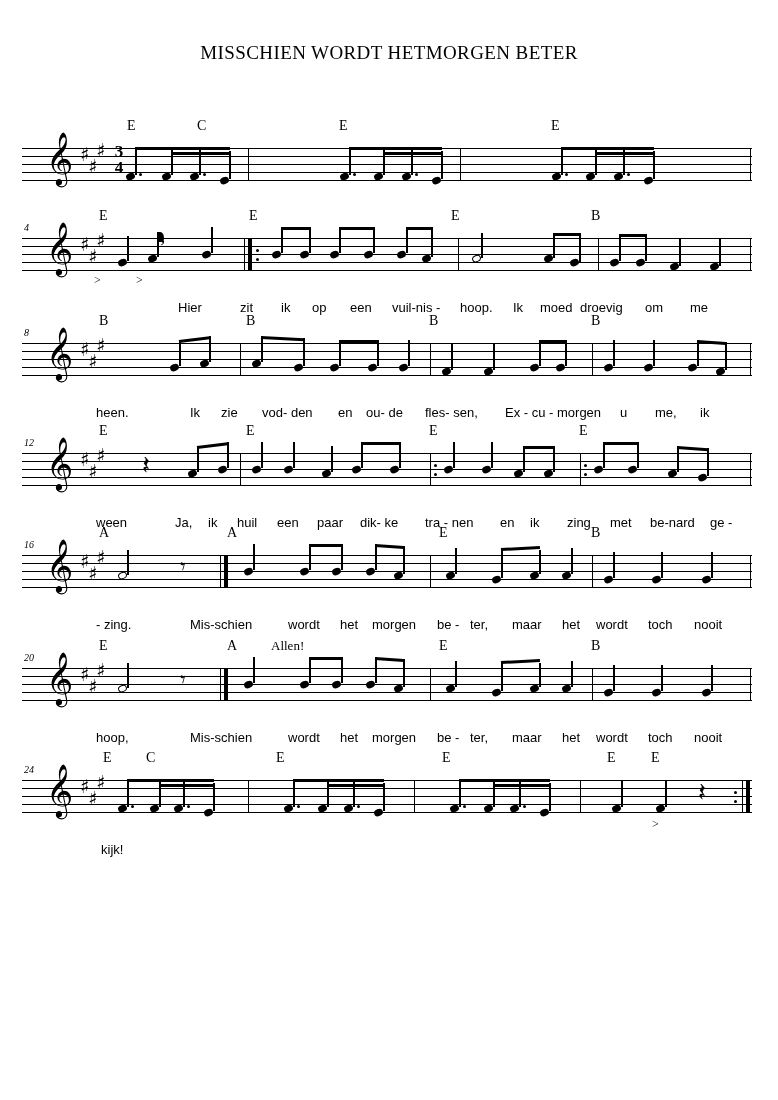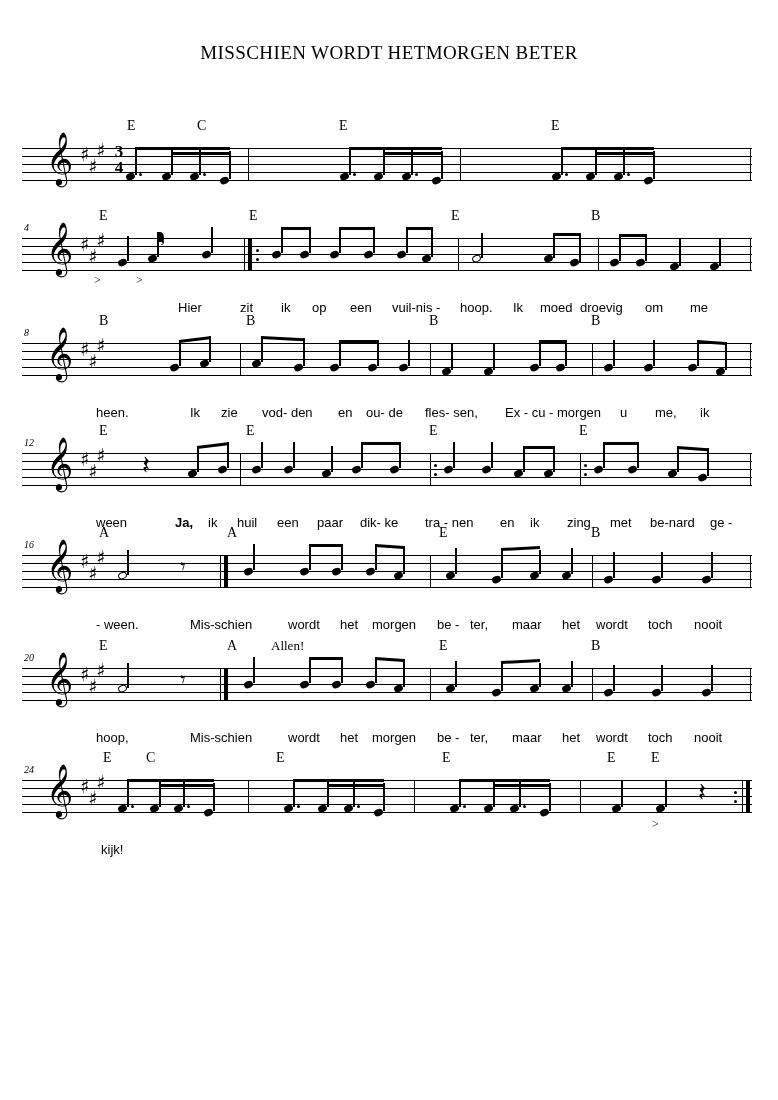--- a/index.html
+++ b/index.html
@@ -541,21 +541,21 @@
       <div class="note" style="left:646px; top:17px;"></div>
       <div class="stem" style="left:655px; top:-7px; height:26px;"></div>
       <div class="note" style="left:676px; top:21px;"></div>
       <div class="stem" style="left:685px; top:-5px; height:28px;"></div>
       <div class="beam" style="left:655px; top:-7px; width:31px; transform:rotate(4deg);"></div>
 
       <div class="barline" style="left:728px;"></div>
     </div>
     <div class="lyrics" style="top:62px;">
       <span class="lyric" style="left:96px;">ween</span>
-      <span class="lyric" style="left:175px;font-weight:bold;">Ja,</span>
+      <span class="lyric" style="left:175px;">Ja,</span>
       <span class="lyric" style="left:208px;">ik</span>
       <span class="lyric" style="left:237px;">huil</span>
       <span class="lyric" style="left:277px;">een</span>
       <span class="lyric" style="left:317px;">paar</span>
       <span class="lyric" style="left:360px;">dik- ke</span>
       <span class="lyric" style="left:425px;">tra - nen</span>
       <span class="lyric" style="left:500px;">en</span>
       <span class="lyric" style="left:530px;">ik</span>
       <span class="lyric" style="left:567px;">zing</span>
       <span class="lyric" style="left:610px;">met</span>
@@ -620,21 +620,21 @@
       <div class="note" style="left:582px; top:21px;"></div>
       <div class="stem" style="left:591px; top:-3px; height:26px;"></div>
       <div class="note" style="left:630px; top:21px;"></div>
       <div class="stem" style="left:639px; top:-3px; height:26px;"></div>
       <div class="note" style="left:680px; top:21px;"></div>
       <div class="stem" style="left:689px; top:-3px; height:26px;"></div>
 
       <div class="barline" style="left:728px;"></div>
     </div>
     <div class="lyrics" style="top:62px;">
-      <span class="lyric" style="left:96px;">- ween.</span>
+      <span class="lyric" style="left:96px;">- zing.</span>
       <span class="lyric" style="left:190px;">Mis-schien</span>
       <span class="lyric" style="left:288px;">wordt</span>
       <span class="lyric" style="left:340px;">het</span>
       <span class="lyric" style="left:372px;">morgen</span>
       <span class="lyric" style="left:437px;">be -</span>
       <span class="lyric" style="left:470px;">ter,</span>
       <span class="lyric" style="left:512px;">maar</span>
       <span class="lyric" style="left:562px;">het</span>
       <span class="lyric" style="left:596px;">wordt</span>
       <span class="lyric" style="left:648px;">toch</span>

